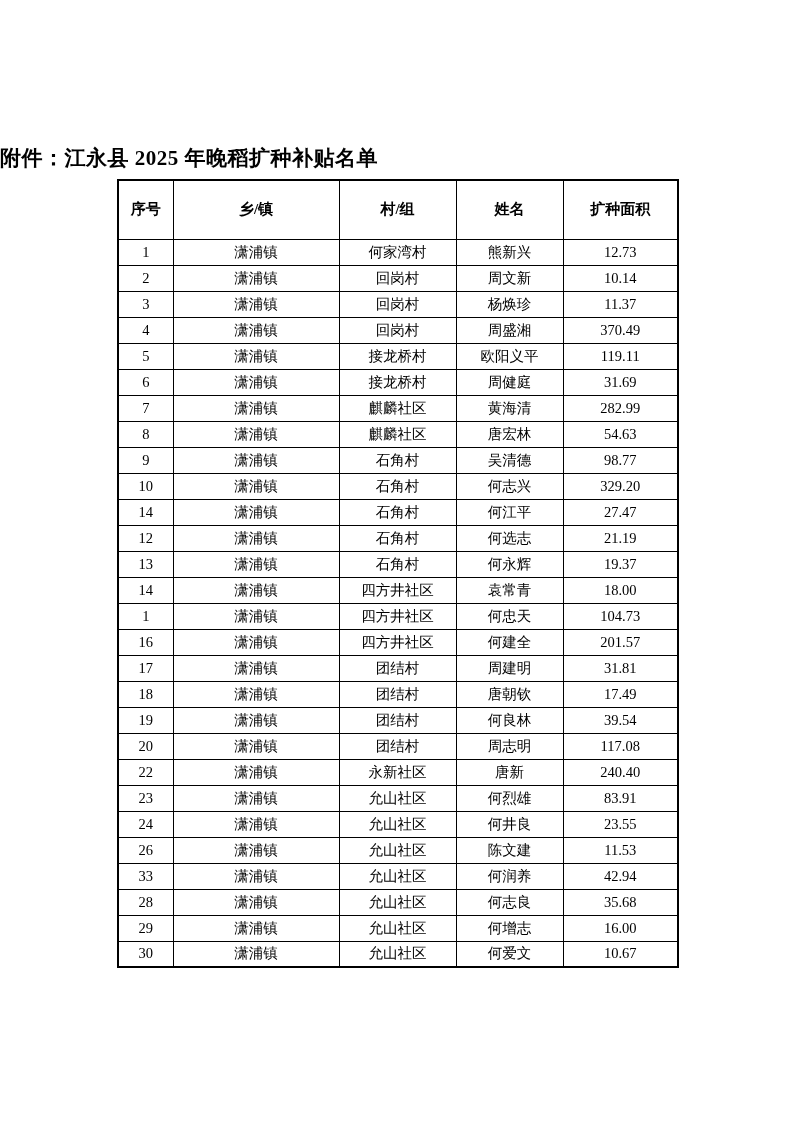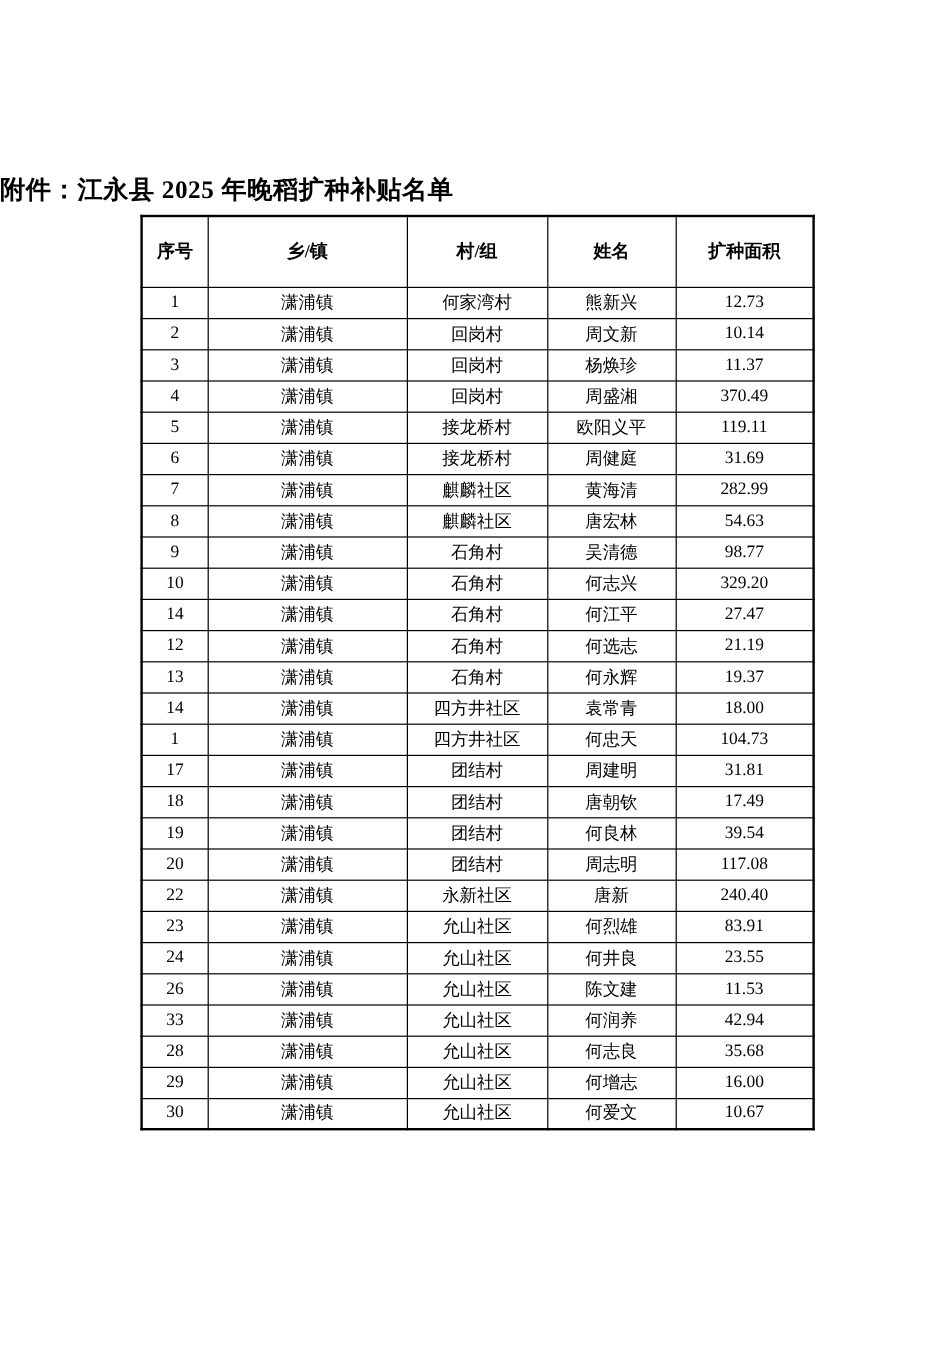--- a/index.html
+++ b/index.html
@@ -186,20 +186,27 @@
           <td>18.00</td>
         </tr>
         <tr>
           <td>1</td>
           <td>潇浦镇</td>
           <td>四方井社区</td>
           <td>何忠天</td>
           <td>104.73</td>
         </tr>
         <tr>
+          <td>16</td>
+          <td>潇浦镇</td>
+          <td>四方井社区</td>
+          <td>何建全</td>
+          <td>201.57</td>
+        </tr>
+        <tr>
           <td>17</td>
           <td>潇浦镇</td>
           <td>团结村</td>
           <td>周建明</td>
           <td>31.81</td>
         </tr>
         <tr>
           <td>18</td>
           <td>潇浦镇</td>
           <td>团结村</td>

